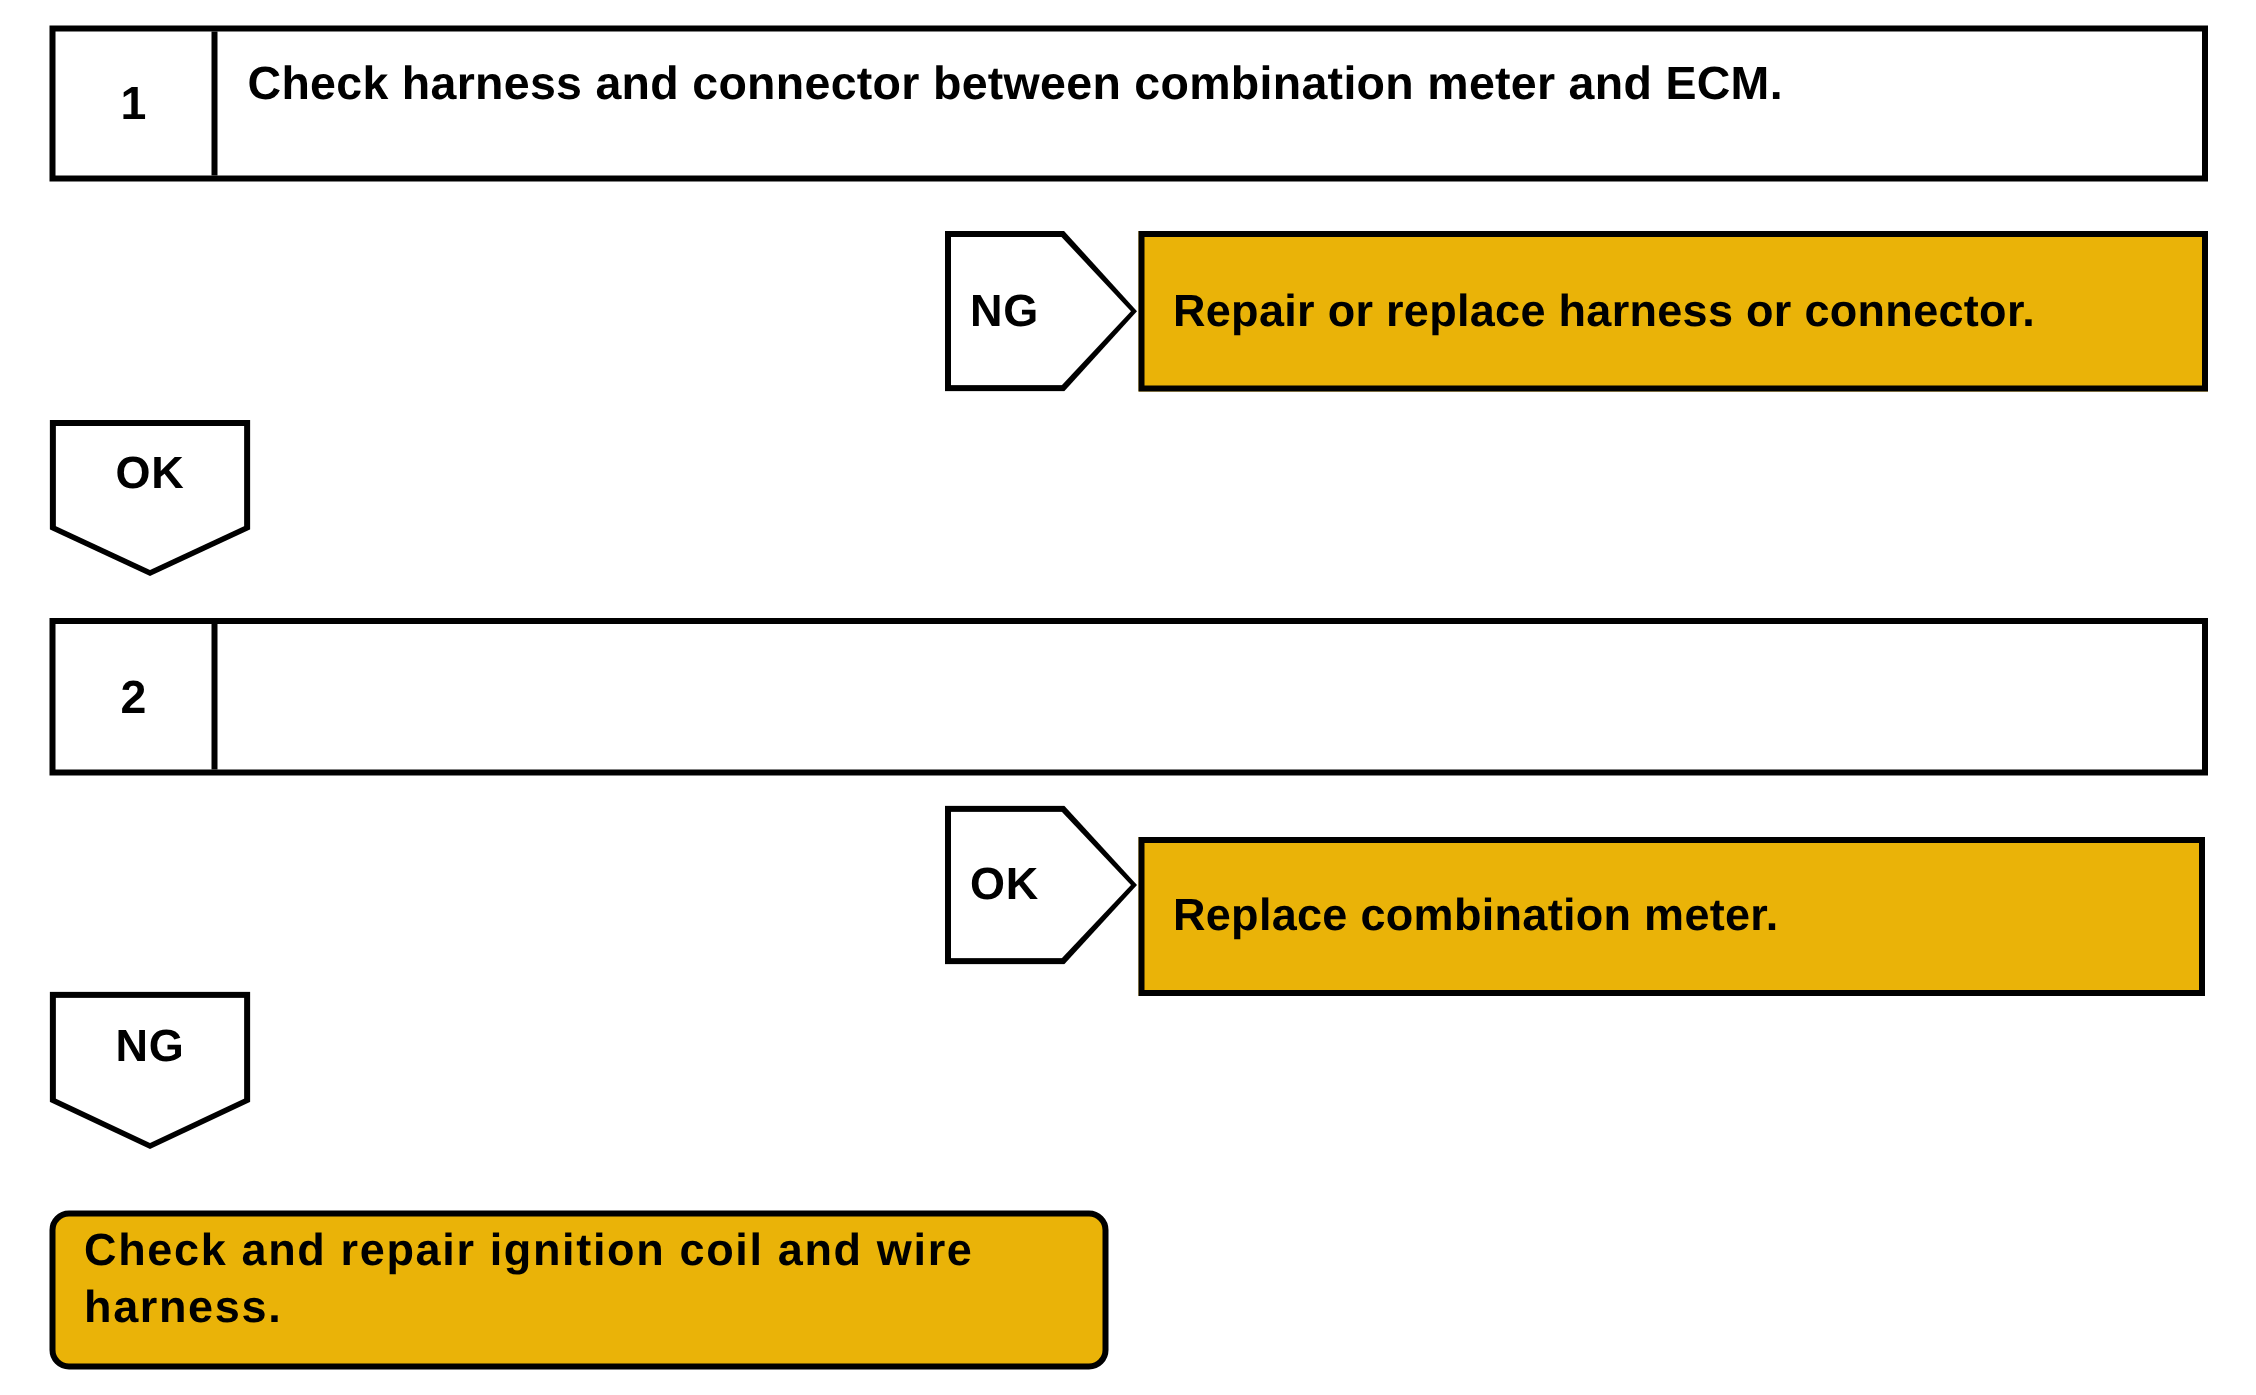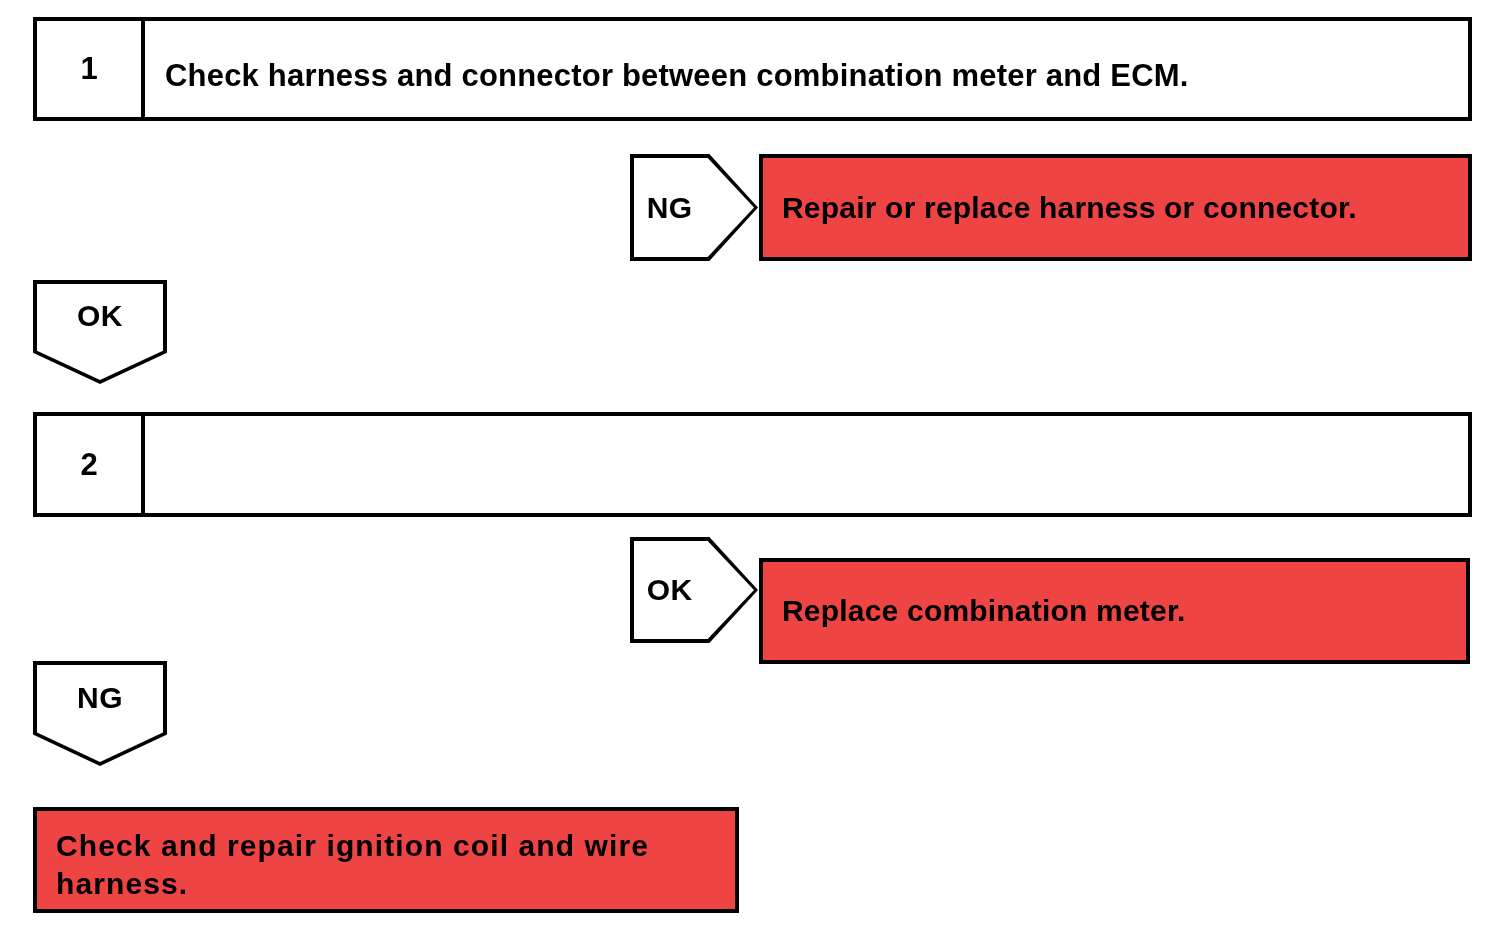--- a/index.html
+++ b/index.html
@@ -48,43 +48,43 @@
     align-items: center;
     padding-left: 20px;
     font-size: 31px;
     font-weight: bold;
     color: #000000;
     letter-spacing: 0.2px;
   }
   .step-text.top-align {
     align-items: flex-start;
     padding-top: 17px;
-    margin-top: 20px;
   }
 
   
   .result-box {
     position: absolute;
     box-sizing: border-box;
     border: 4px solid #000000;
-    background: #ef4444;
+    background: #eab308;
     display: flex;
     align-items: center;
     padding-left: 19px;
     padding-right: 14px;
     font-size: 30px;
     font-weight: bold;
     color: #000000;
     letter-spacing: 0.2px;
   }
   .result-box.wrap-box {
     align-items: flex-start;
-    padding-top: 16px;
+    padding-top: 4px;
     line-height: 1.28;
     letter-spacing: 1.1px;
+    border-radius: 13px;
   }
 
   
   .arrow-right {
     position: absolute;
     background: #000000;
     -webkit-clip-path: polygon(0 0, 62% 0, 100% 50%, 62% 100%, 0 100%);
     clip-path: polygon(0 0, 62% 0, 100% 50%, 62% 100%, 0 100%);
   }
   .arrow-right .inner {

